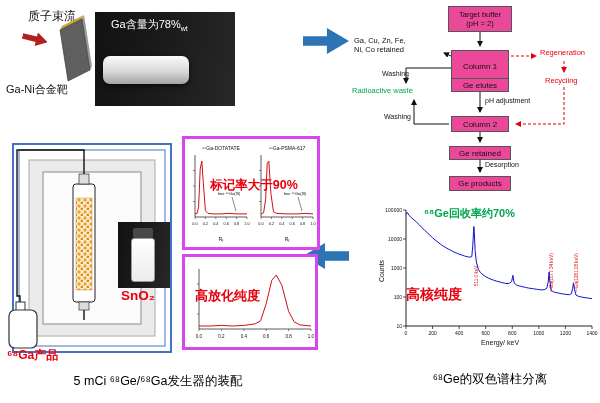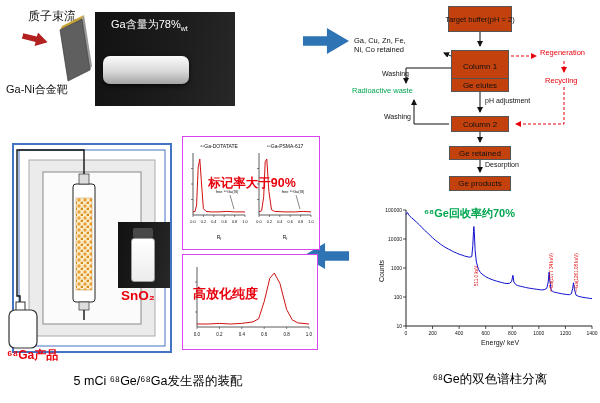--- a/index.html
+++ b/index.html
@@ -10,29 +10,29 @@
 .blue-arrow{background:#2e74b5;}
 .arrow-right{clip-path:polygon(0 32%,52% 32%,52% 0,100% 50%,52% 100%,52% 68%,0 68%);}
 .arrow-left{clip-path:polygon(100% 32%,48% 32%,48% 0,0 50%,48% 100%,48% 68%,100% 68%);}
 .red-arrow{width:26px;height:14px;background:#b32020;clip-path:polygon(0 30%,55% 30%,55% 0,100% 50%,55% 100%,55% 70%,0 70%);transform:rotate(14deg);}
 .beam-label{font-size:12px;color:#111;white-space:nowrap;}
 .small-label{font-size:11px;color:#111;white-space:nowrap;}
 .photo{background:linear-gradient(100deg,#121212,#1c1c1c 55%,#282828);}
 .ingot{position:absolute;left:8px;top:44px;width:86px;height:28px;border-radius:7px;background:linear-gradient(180deg,#fbfbfb,#d8d8d8 55%,#a4a4a4);box-shadow:0 2px 5px rgba(0,0,0,.65);}
 .photo-cap{position:absolute;left:16px;top:5px;color:#fff;font-size:11px;white-space:nowrap;}
 .photo-cap sub{font-size:7px;}
-.fbox{position:absolute;border:1px solid #555;background:#c2410c;display:flex;flex-direction:row;align-items:center;justify-content:center;font-size:8px;line-height:9px;text-align:center;color:#111;white-space:nowrap;}
+.fbox{position:absolute;border:1px solid #555;background:#ec4899;display:flex;flex-direction:column;align-items:center;justify-content:center;font-size:8px;line-height:9px;text-align:center;color:#111;white-space:nowrap;}
 .fbox2{font-size:7.5px;}
 .flab{position:absolute;font-size:7px;color:#111;white-space:nowrap;}
 .flab2{font-size:7.5px;line-height:8.5px;text-align:left;}
 .redtxt{color:#e8000d;}
 .greentxt{color:#00a650;}
 .red-note{color:#e8000d;font-weight:bold;white-space:nowrap;}
 .green-note{color:#00a650;font-weight:bold;font-size:11px;white-space:nowrap;}
-.panel{background:#fff;border:1px solid #d946ef;}
+.panel{background:#fff;border:3px solid #d946ef;}
 </style>
 </head>
 <body>
 
 <div id="canvas">
 
   <div class="abs beam-label" style="left:28px;top:8px">质子束流</div>
   <div class="abs red-arrow" style="left:22px;top:32px"></div>
   <svg class="abs" style="left:46px;top:12px" width="58" height="72">
     <polygon points="14,18 36,7 38,3 16,14" fill="#c9a437"></polygon>
@@ -125,20 +125,21 @@
           <text x="216" y="139" font-size="5" text-anchor="middle" fill="#111">1400</text>
           <polyline points="30.0,18.5 31.3,16.5 33.3,19.6 35.3,21.5 38.0,23.8 40.6,26.2 43.3,28.8 45.9,31.5 48.6,34.3 51.3,36.7 53.9,39.2 56.6,41.8 59.2,44.1 61.9,46.1 64.5,48.2 67.2,50.1 69.9,51.7 72.5,53.1 75.2,54.5 77.8,55.9 80.5,57.0 83.1,58.2 85.8,59.0 88.5,60.0 91.1,60.7 93.8,61.2 95.8,60.5 96.8,49.4 97.5,35.6 97.9,30.5 98.4,37.9 99.1,54.5 100.4,66.1 102.4,73.3 104.4,76.5 107.1,78.9 109.7,80.7 112.4,82.1 115.0,83.2 117.7,84.2 120.3,85.0 123.0,85.8 125.7,86.5 128.3,87.2 131.0,87.6 133.6,87.2 135.6,85.6 136.9,79.3 137.9,86.0 139.6,88.5 141.6,89.5 144.3,90.2 146.9,90.8 149.6,91.4 152.2,92.0 154.9,92.4 157.5,92.8 160.2,93.2 162.9,93.6 165.5,93.9 168.2,93.7 170.8,92.3 172.2,86.0 173.1,76.1 173.9,85.2 175.1,94.3 177.5,95.9 180.1,96.6 182.8,97.1 185.4,97.7 188.1,98.1 190.8,98.5 193.4,98.7 195.4,97.7 196.7,92.3 197.5,86.8 198.5,93.6 200.1,99.2 202.7,100.4 205.4,101.0 208.0,101.5 210.7,101.9 213.3,102.3 216.0,102.6" fill="none" stroke="#1010cf" stroke-width="1"></polyline>
           <text x="101.89" y="90" font-size="4.6" fill="#e00000" text-anchor="start" transform="rotate(-90 101.89 90)">511.0 keV</text>
           <text x="177.08714285714285" y="96" font-size="4.6" fill="#e00000" text-anchor="start" transform="rotate(-90 177.08714285714285 96)">⁶⁸Ga(1077.34 keV)</text>
           <text x="201.53285714285713" y="96" font-size="4.6" fill="#e00000" text-anchor="start" transform="rotate(-90 201.53285714285713 96)">⁶⁸Ga(1261.08 keV)</text>
         </g>
       <text x="8" y="75" font-size="7" text-anchor="middle" fill="#111" transform="rotate(-90 8 75)">Counts</text>
       <text x="124" y="149" font-size="7" text-anchor="middle" fill="#111">Energy/ keV</text>
     </svg>
     <div class="abs green-note" style="left:48px;top:10px">⁶⁸Ge回收率约70%</div>
+    <div class="abs red-note" style="left:30px;top:90px;font-size:14px">高核纯度</div>
   </div>
   <div class="abs caption" style="left:390px;top:371px;width:200px;text-align:center">⁶⁸Ge的双色谱柱分离</div>
 
   <div class="abs panel" style="left:182px;top:136px;width:138px;height:114px">
     <svg width="136" height="112">
       <text x="36" y="11" font-size="5" text-anchor="middle" fill="#111">⁶⁸Ga-DOTATATE</text>
       <text x="102" y="11" font-size="5" text-anchor="middle" fill="#111">⁶⁸Ga-PSMA-617</text>
       <g id="tlc-left">
           <path d="M10,16 L10,78 L62,78" stroke="#333" fill="none" stroke-width="0.8"></path>
           <line x1="10" y1="78" x2="10" y2="80" stroke="#333" stroke-width="0.6"></line>

